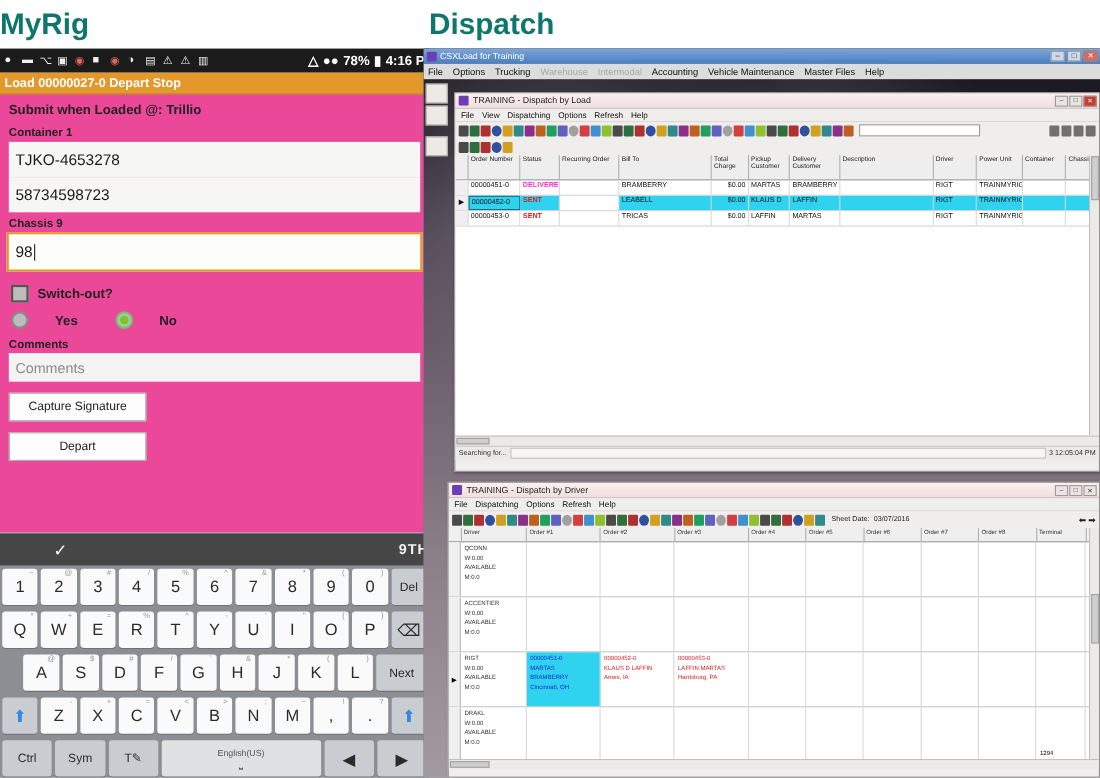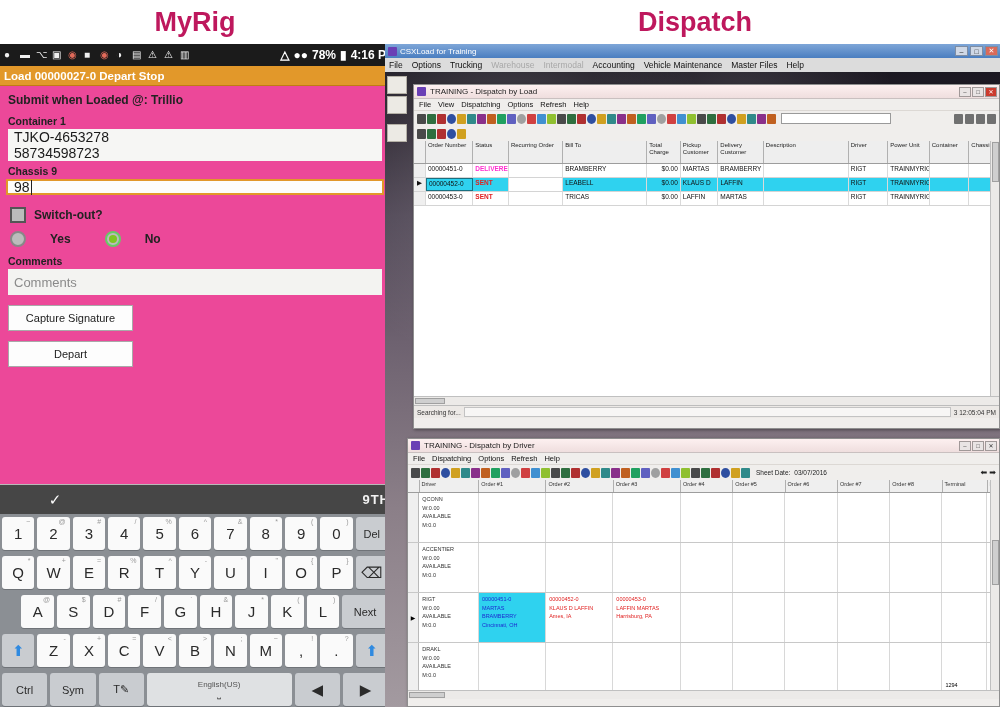--- a/index.html
+++ b/index.html
@@ -6,22 +6,22 @@
   body {
     width:1000px; height:707px; overflow:hidden;
     background:#ffffff;
     font-family:"Liberation Sans", sans-serif;
     position:relative;
   }
 
   
   .page-heading {
     position:absolute; top:0; height:44px; line-height:44px;
-    font-size:27px; font-weight:bold; color:#be185d;
-    text-align:center; letter-spacing:0px;
+    font-size:27px; font-weight:bold; color:#0f766e;
+    text-align:left; letter-spacing:0px;
   }
   #heading-myrig { left:0; width:390px; }
   #heading-dispatch { left:390px; width:610px; }
 
   
   #phone { position:absolute; left:0; top:44px; width:390px; height:663px; background:#b9b9b9; overflow:hidden; }
 
   .android-statusbar {
     height:22px; background:#1b1b1b; color:#fff;
     display:flex; align-items:center; padding:0 4px; font-size:11px;
@@ -34,21 +34,21 @@
     height:20px; background:#e2982a; color:#ffffff;
     font-size:11.5px; font-weight:bold; display:flex; align-items:center; padding-left:4px;
     border-bottom:1px solid #c07c15;
   }
 
   .form-area { background:#ec4899; padding:0 0 0 0; height:398px; position:relative; }
   .form-line { font-size:12px; color:#222; font-weight:bold; padding:7px 8px 4px 8px; }
   .form-label { font-size:10.5px; color:#222; font-weight:bold; padding:4px 8px 2px 8px; }
   .form-input {
     background:#f6f6f4; margin:0 8px; height:16px; display:flex; align-items:center;
-    padding:0 6px; font-size:14px; color:#1a1a1a; border:none;
+    padding:16px 6px; font-size:14px; color:#1a1a1a; border:none;
   }
   .form-input.focused {
     border:2px solid #e2982a; background:#fdfdfb; margin:0 6px;
   }
   .caret { display:inline-block; width:1px; height:15px; background:#222; margin-left:1px; }
 
   .row-check { display:flex; align-items:center; gap:8px; padding:12px 8px 6px 10px; }
   .cbox { width:16px; height:16px; border:2px solid #555; background:#bcbcbc; }
   .row-check span { font-size:12px; font-weight:bold; color:#222; }
 

